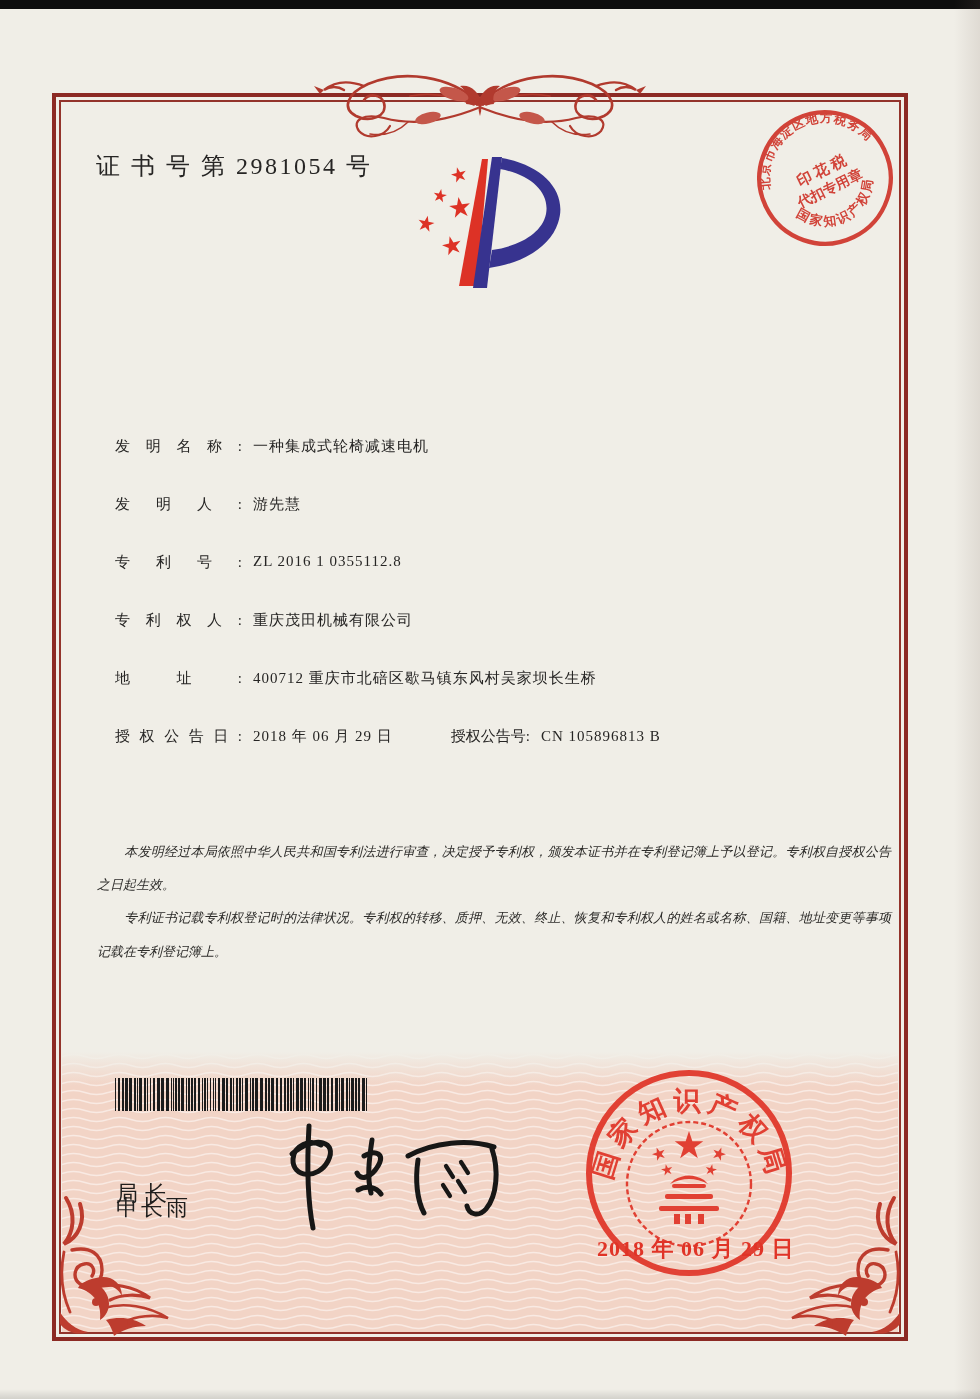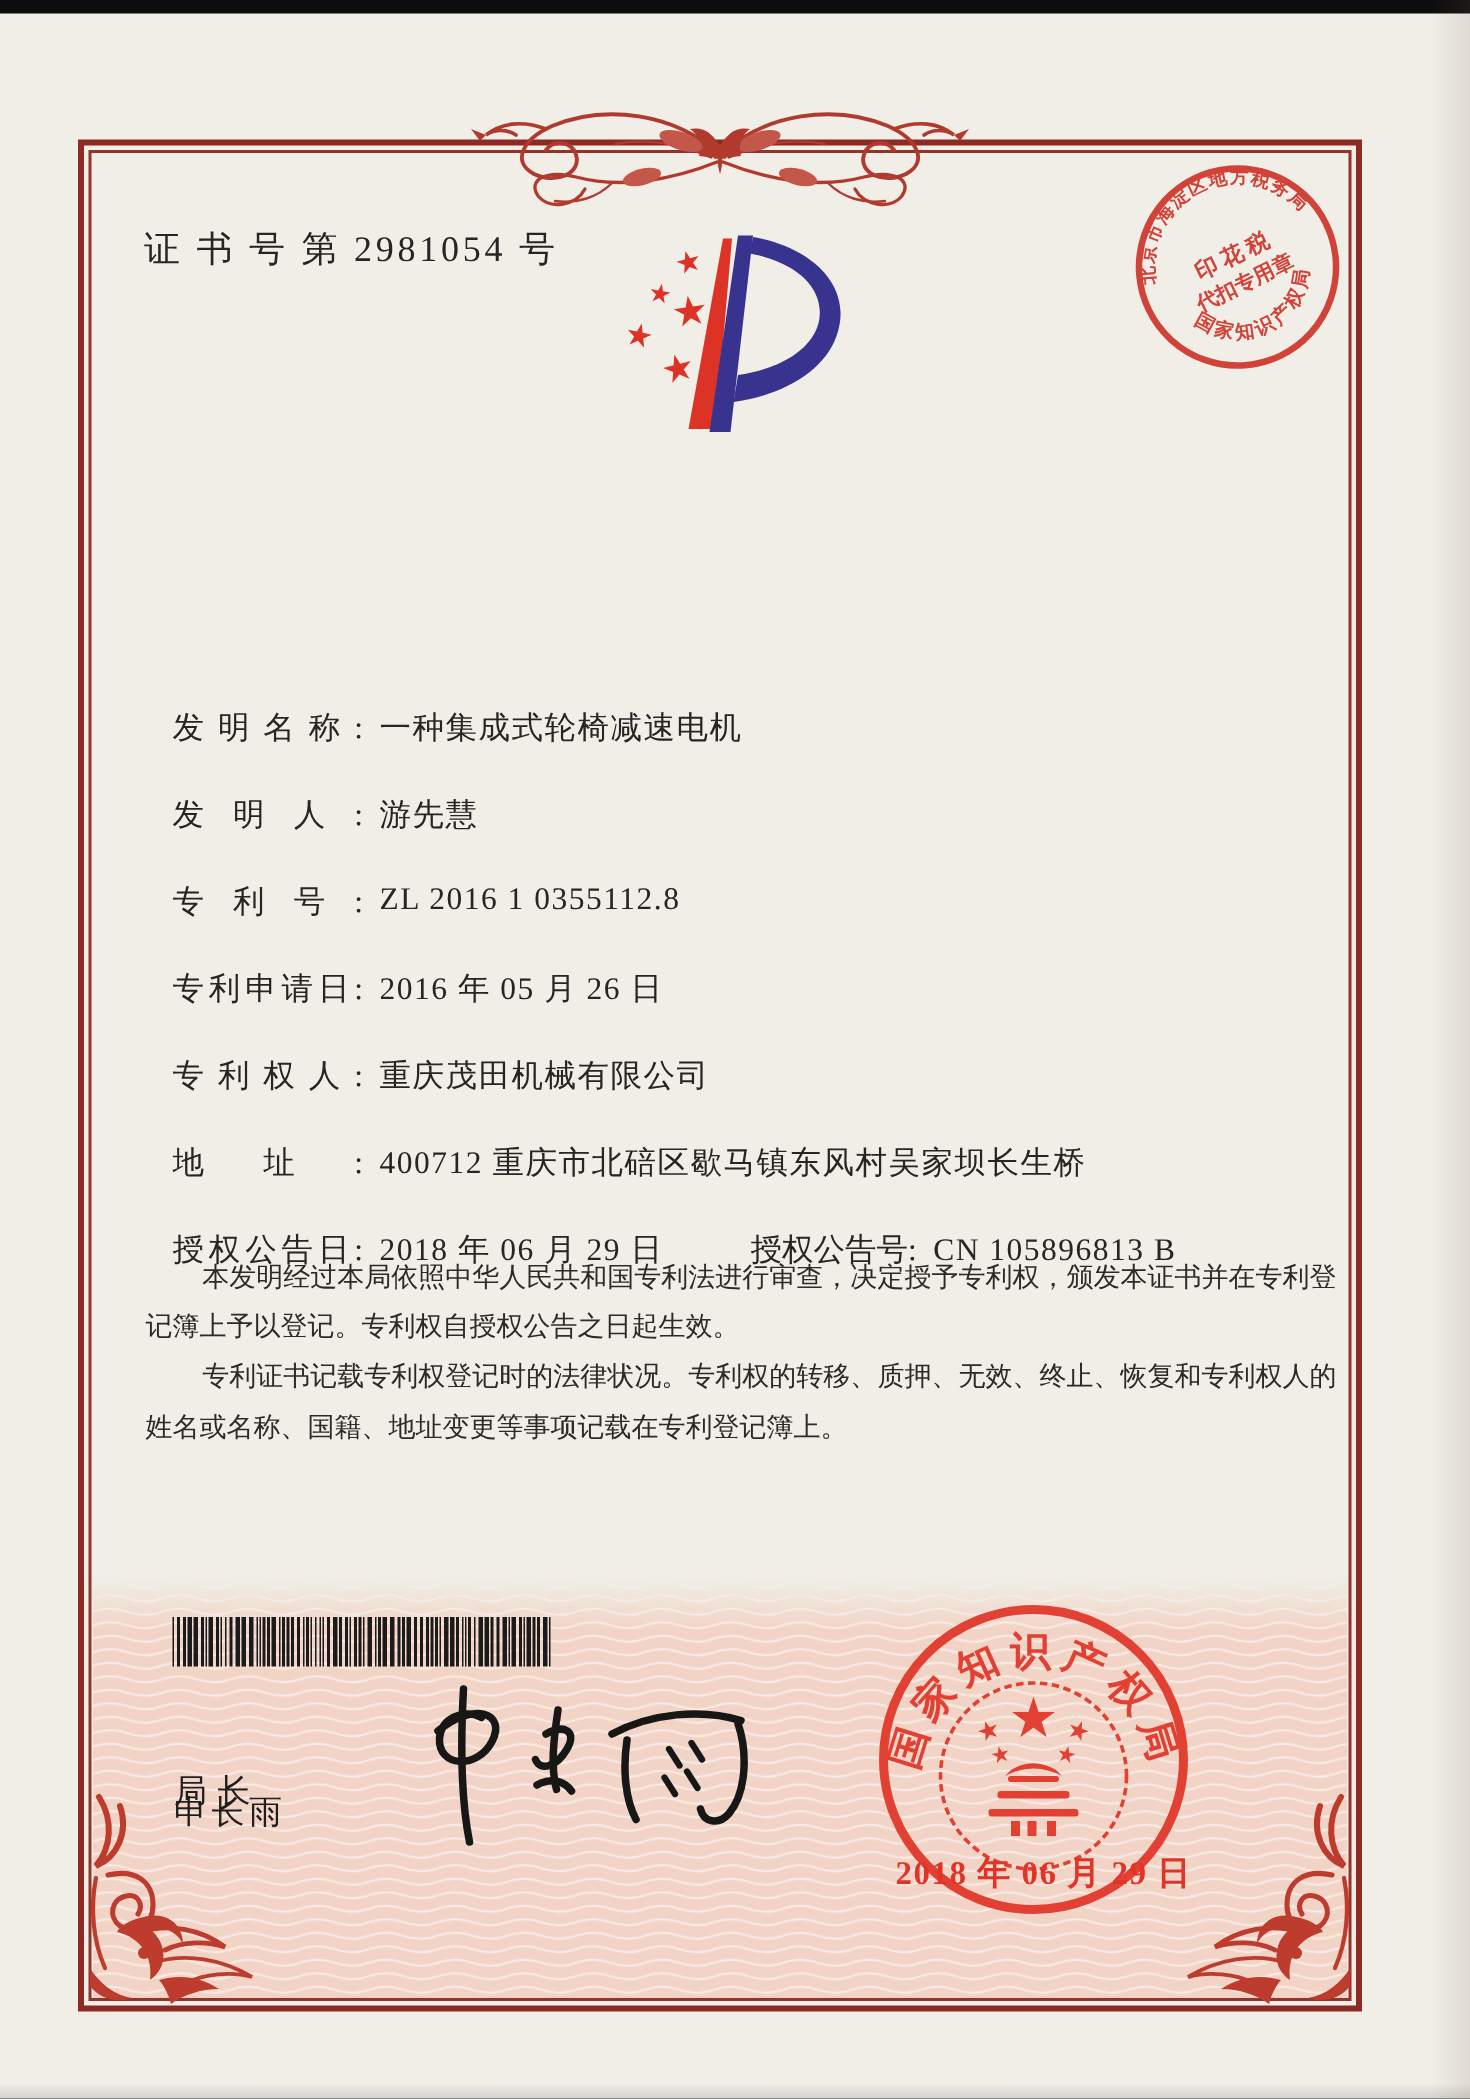--- a/index.html
+++ b/index.html
@@ -30,29 +30,29 @@
 
   .logo { position:absolute; left:402px; top:146px; }
 
   .stamp { position:absolute; left:755px; top:108px; width:140px; height:140px;
     transform:rotate(-26deg); opacity:.93; }
 
   .title { position:absolute; left:0; top:293px; width:100%; text-align:center;
     font-size:46px; font-weight:bold; letter-spacing:32px; text-indent:32px; color:#1d1c1b; }
 
   .fields { position:absolute; left:115px; top:437px; width:760px; }
-  .frow { height:22px; margin-bottom:36px; white-space:nowrap; font-size:21px;margin-top:34px; }
+  .frow { height:22px; margin-bottom:36px; white-space:nowrap; font-size:15px; }
   .flabel { display:inline-block; width:127px; text-align:justify; text-align-last:justify; vertical-align:top; }
   .fvalue { margin-left:11px; letter-spacing:1px; }
   .grant2 { margin-left:58px; }
   .grant2 .fvalue { margin-left:11px; }
 
   .paras { position:absolute; left:97px; top:835px; width:794px; }
-  .paras p { font-size:18px; line-height:33.2px; text-align:justify; text-indent:2.1em;
-    color:#2b2a28; }
+  .paras p { font-size:13px; line-height:33.2px; text-align:justify; text-indent:2.1em;
+    color:#2b2a28;font-style:italic; }
 
   .barcode { position:absolute; left:115px; top:1078px; width:257px; height:33px; display:flex; }
   .barcode i { display:block; background:#1b1b1b; height:100%; flex:none; }
 
   .signer-role { position:absolute; left:116px; top:1179px; font-size:22px; letter-spacing:7px;
     font-family:"Liberation Sans","DejaVu Sans",sans-serif; color:#1f1e1d; }
   .signer-name { position:absolute; left:116px; top:1193px; font-size:22px; letter-spacing:3px;
     font-family:"Liberation Sans","DejaVu Sans",sans-serif; color:#1f1e1d; }
   .signature { position:absolute; left:262px; top:1114px; }
 
@@ -173,23 +173,20 @@
 
   <div class="fields">
     <div class="frow">
       <span class="flabel">发明名称:</span><span class="fvalue">一种集成式轮椅减速电机</span>
     </div>
     <div class="frow">
       <span class="flabel">发明人:</span><span class="fvalue">游先慧</span>
     </div>
     <div class="frow">
       <span class="flabel">专利号:</span><span class="fvalue">ZL 2016 1 0355112.8</span>
-    </div>
-    <div class="frow">
-      <span class="flabel">专利申请日:</span><span class="fvalue">2016 年 05 月 26 日</span>
     </div>
     <div class="frow">
       <span class="flabel">专利权人:</span><span class="fvalue">重庆茂田机械有限公司</span>
     </div>
     <div class="frow">
       <span class="flabel">地址:</span><span class="fvalue">400712 重庆市北碚区歇马镇东风村吴家坝长生桥</span>
     </div>
     <div class="frow">
       <span class="flabel">授权公告日:</span><span class="fvalue">2018 年 06 月 29 日</span><span class="grant2"><span>授权公告号:</span><span class="fvalue">CN 105896813 B</span></span>
     </div>

